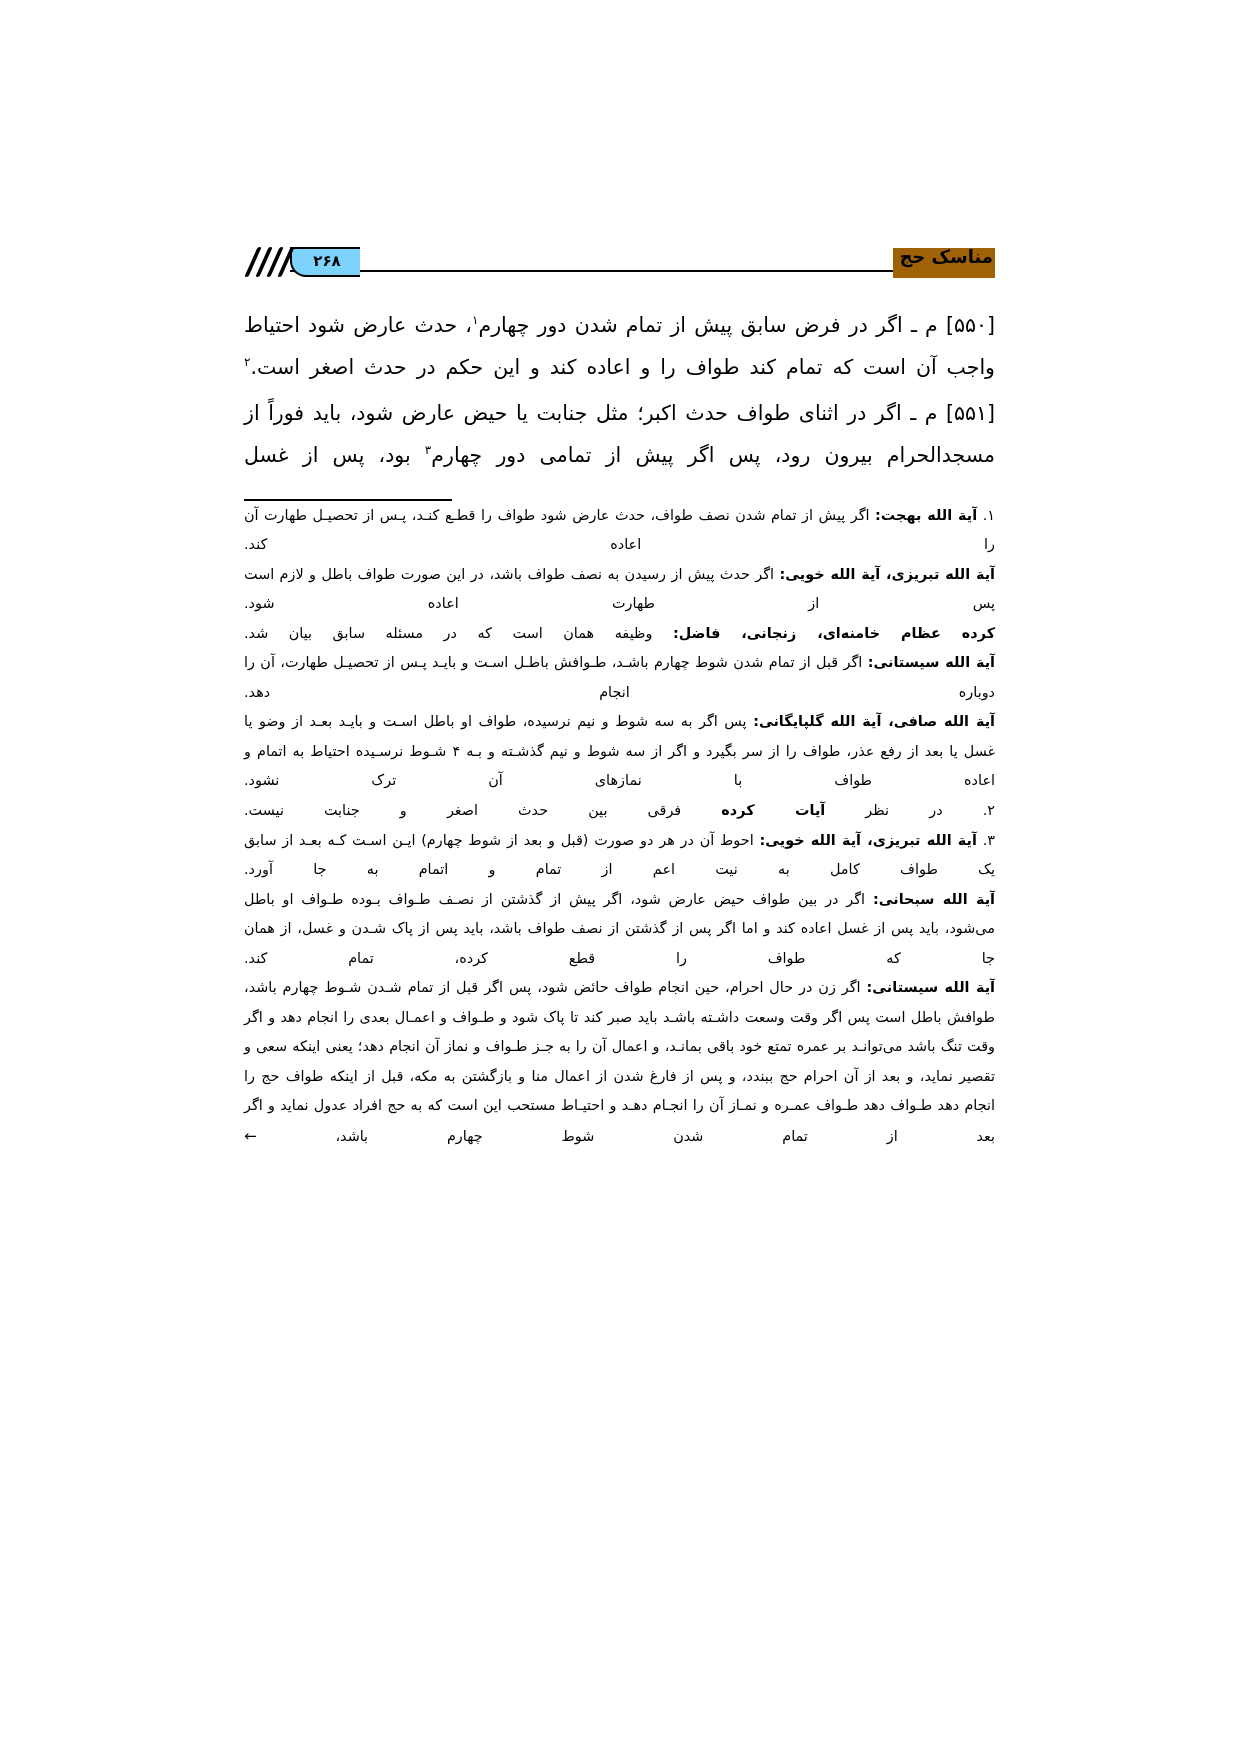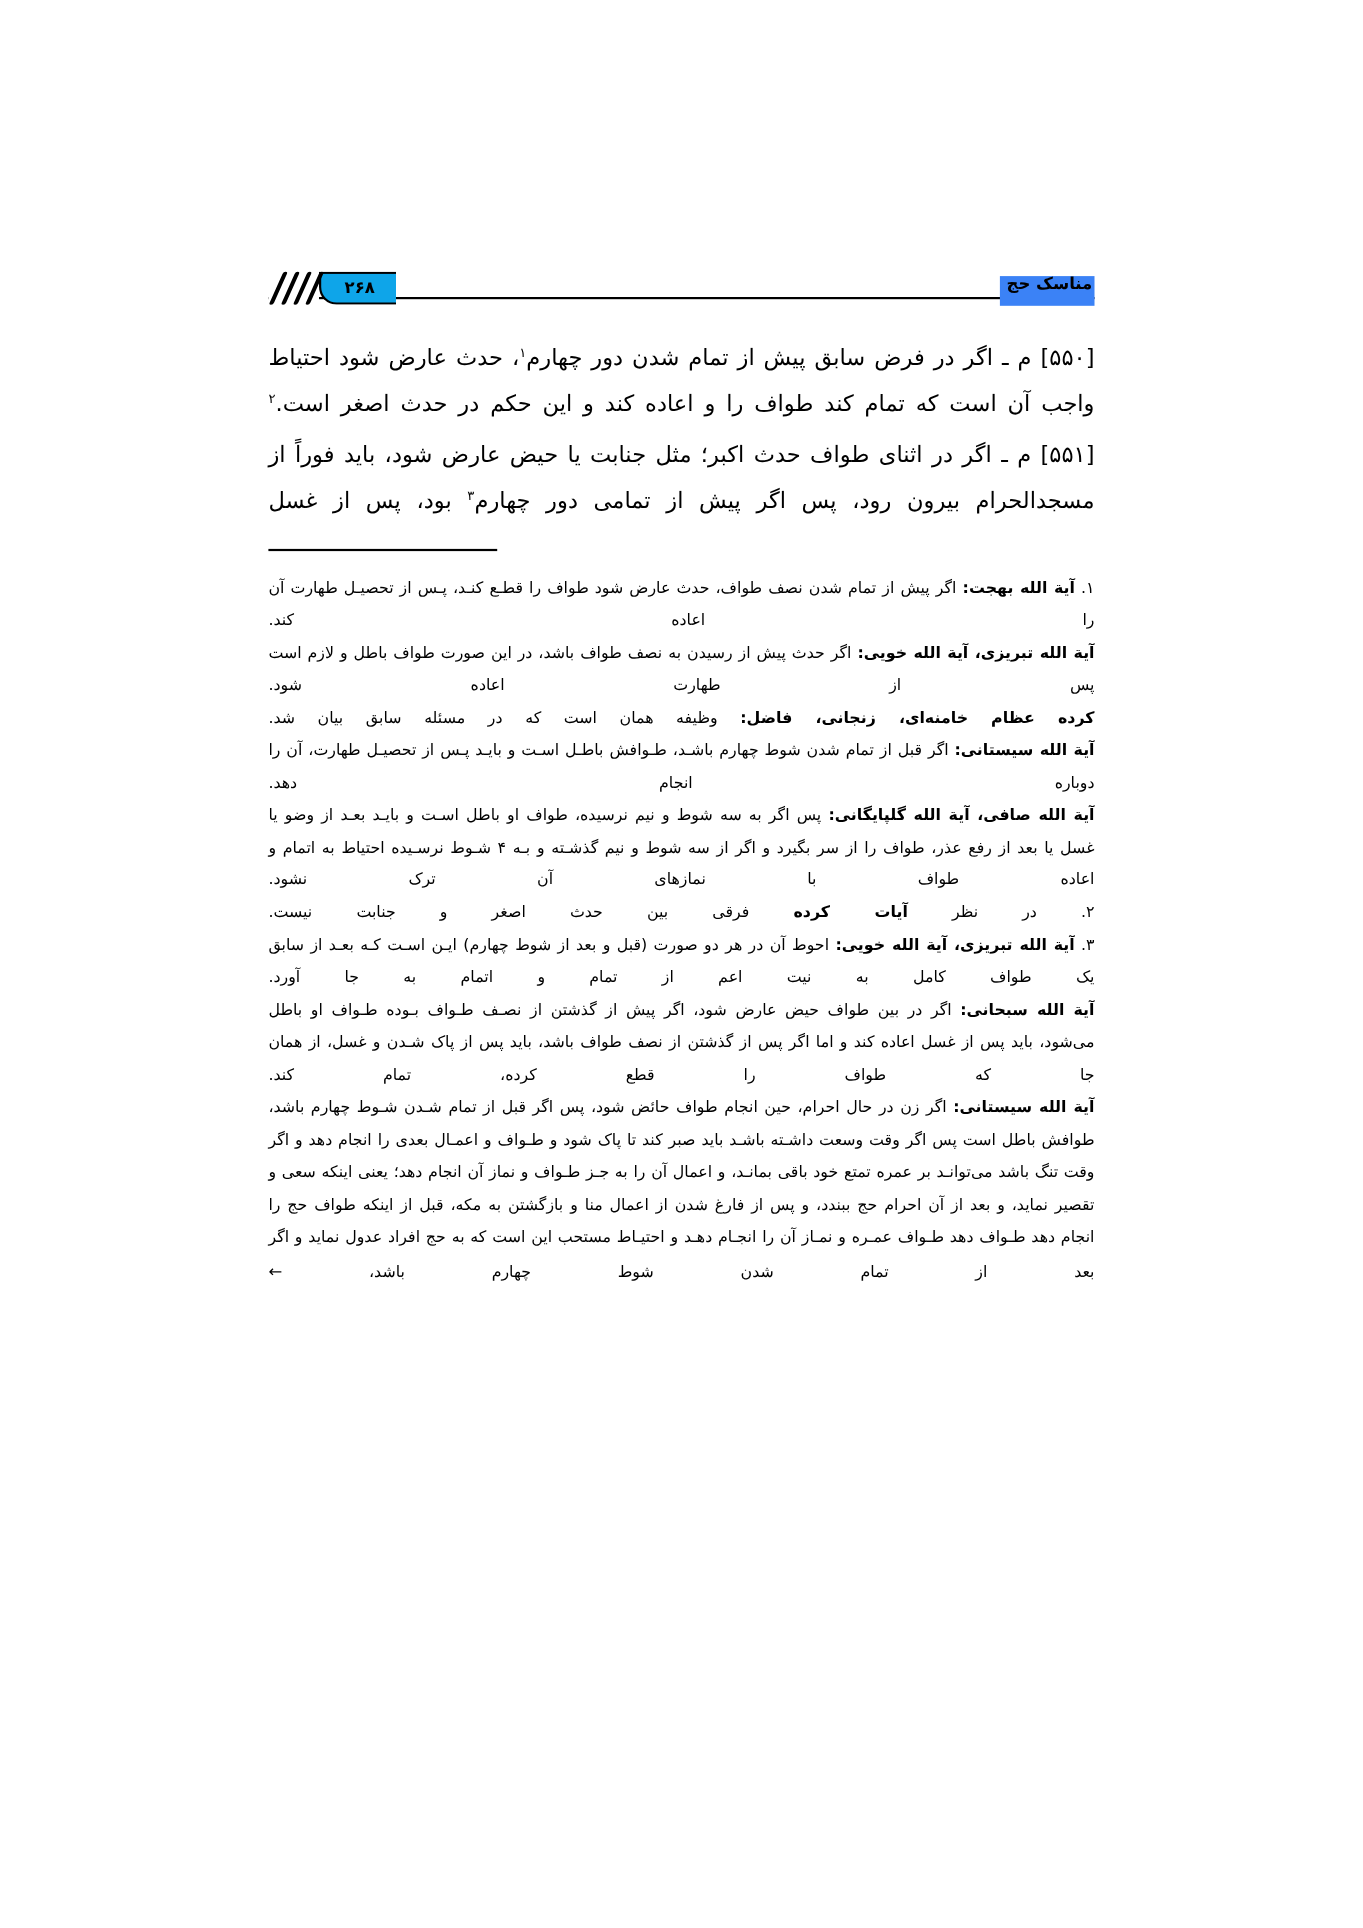--- a/index.html
+++ b/index.html
@@ -43,28 +43,28 @@
   }
   .runhead-rule {
     position: absolute;
     left: 0;
     right: 0;
     bottom: 6px;
     height: 0;
     border-top: 2.2px solid #000;
   }
   .runhead-title {
-    font-size: 15px;
+    font-size: 18px;
     font-weight: 700;
     line-height: 1;
     padding-bottom: 12px;
     letter-spacing: 0;
     position: relative;
     z-index: 3;
-    background: #3b82f6;
+    background: #a16207;
     padding-right: 2px;
     padding-left: 6px;
     order: 2;
   }
   .folio-wrap {
     position: relative;
     z-index: 4;
     order: 1;
     display: flex;
     flex-direction: row;
@@ -96,21 +96,21 @@
     position: relative;
     min-width: 70px;
     height: 30px;
     margin-bottom: 1px;
     display: flex;
     align-items: center;
     justify-content: center;
     border: 2.2px solid #000;
     border-right: none;
     border-radius: 0 0 0 16px;
-    background: #0ea5e9;
+    background: #7dd3fc;
     box-sizing: border-box;
   }
   .folio-num {
     font-size: 15px;
     font-weight: 700;
     padding: 0 14px 2px 16px;
     line-height: 1;
   }
 
   
@@ -144,21 +144,20 @@
     margin: 22px 0 0 auto;
     margin-right: auto;
     margin-left: 0;
     width: 208px;
     border-top: 2.2px solid #000;
     height: 0;
   }
 
   
   .footnotes {
-    margin-top: 20px;
     direction: rtl;
   }
   .fn-item {
     display: block;
     font-size: 14.4px;
     line-height: 2.05;
     text-align: justify;
     text-align-last: justify;
     margin-bottom: 0px;
     word-spacing: 0.5px;

